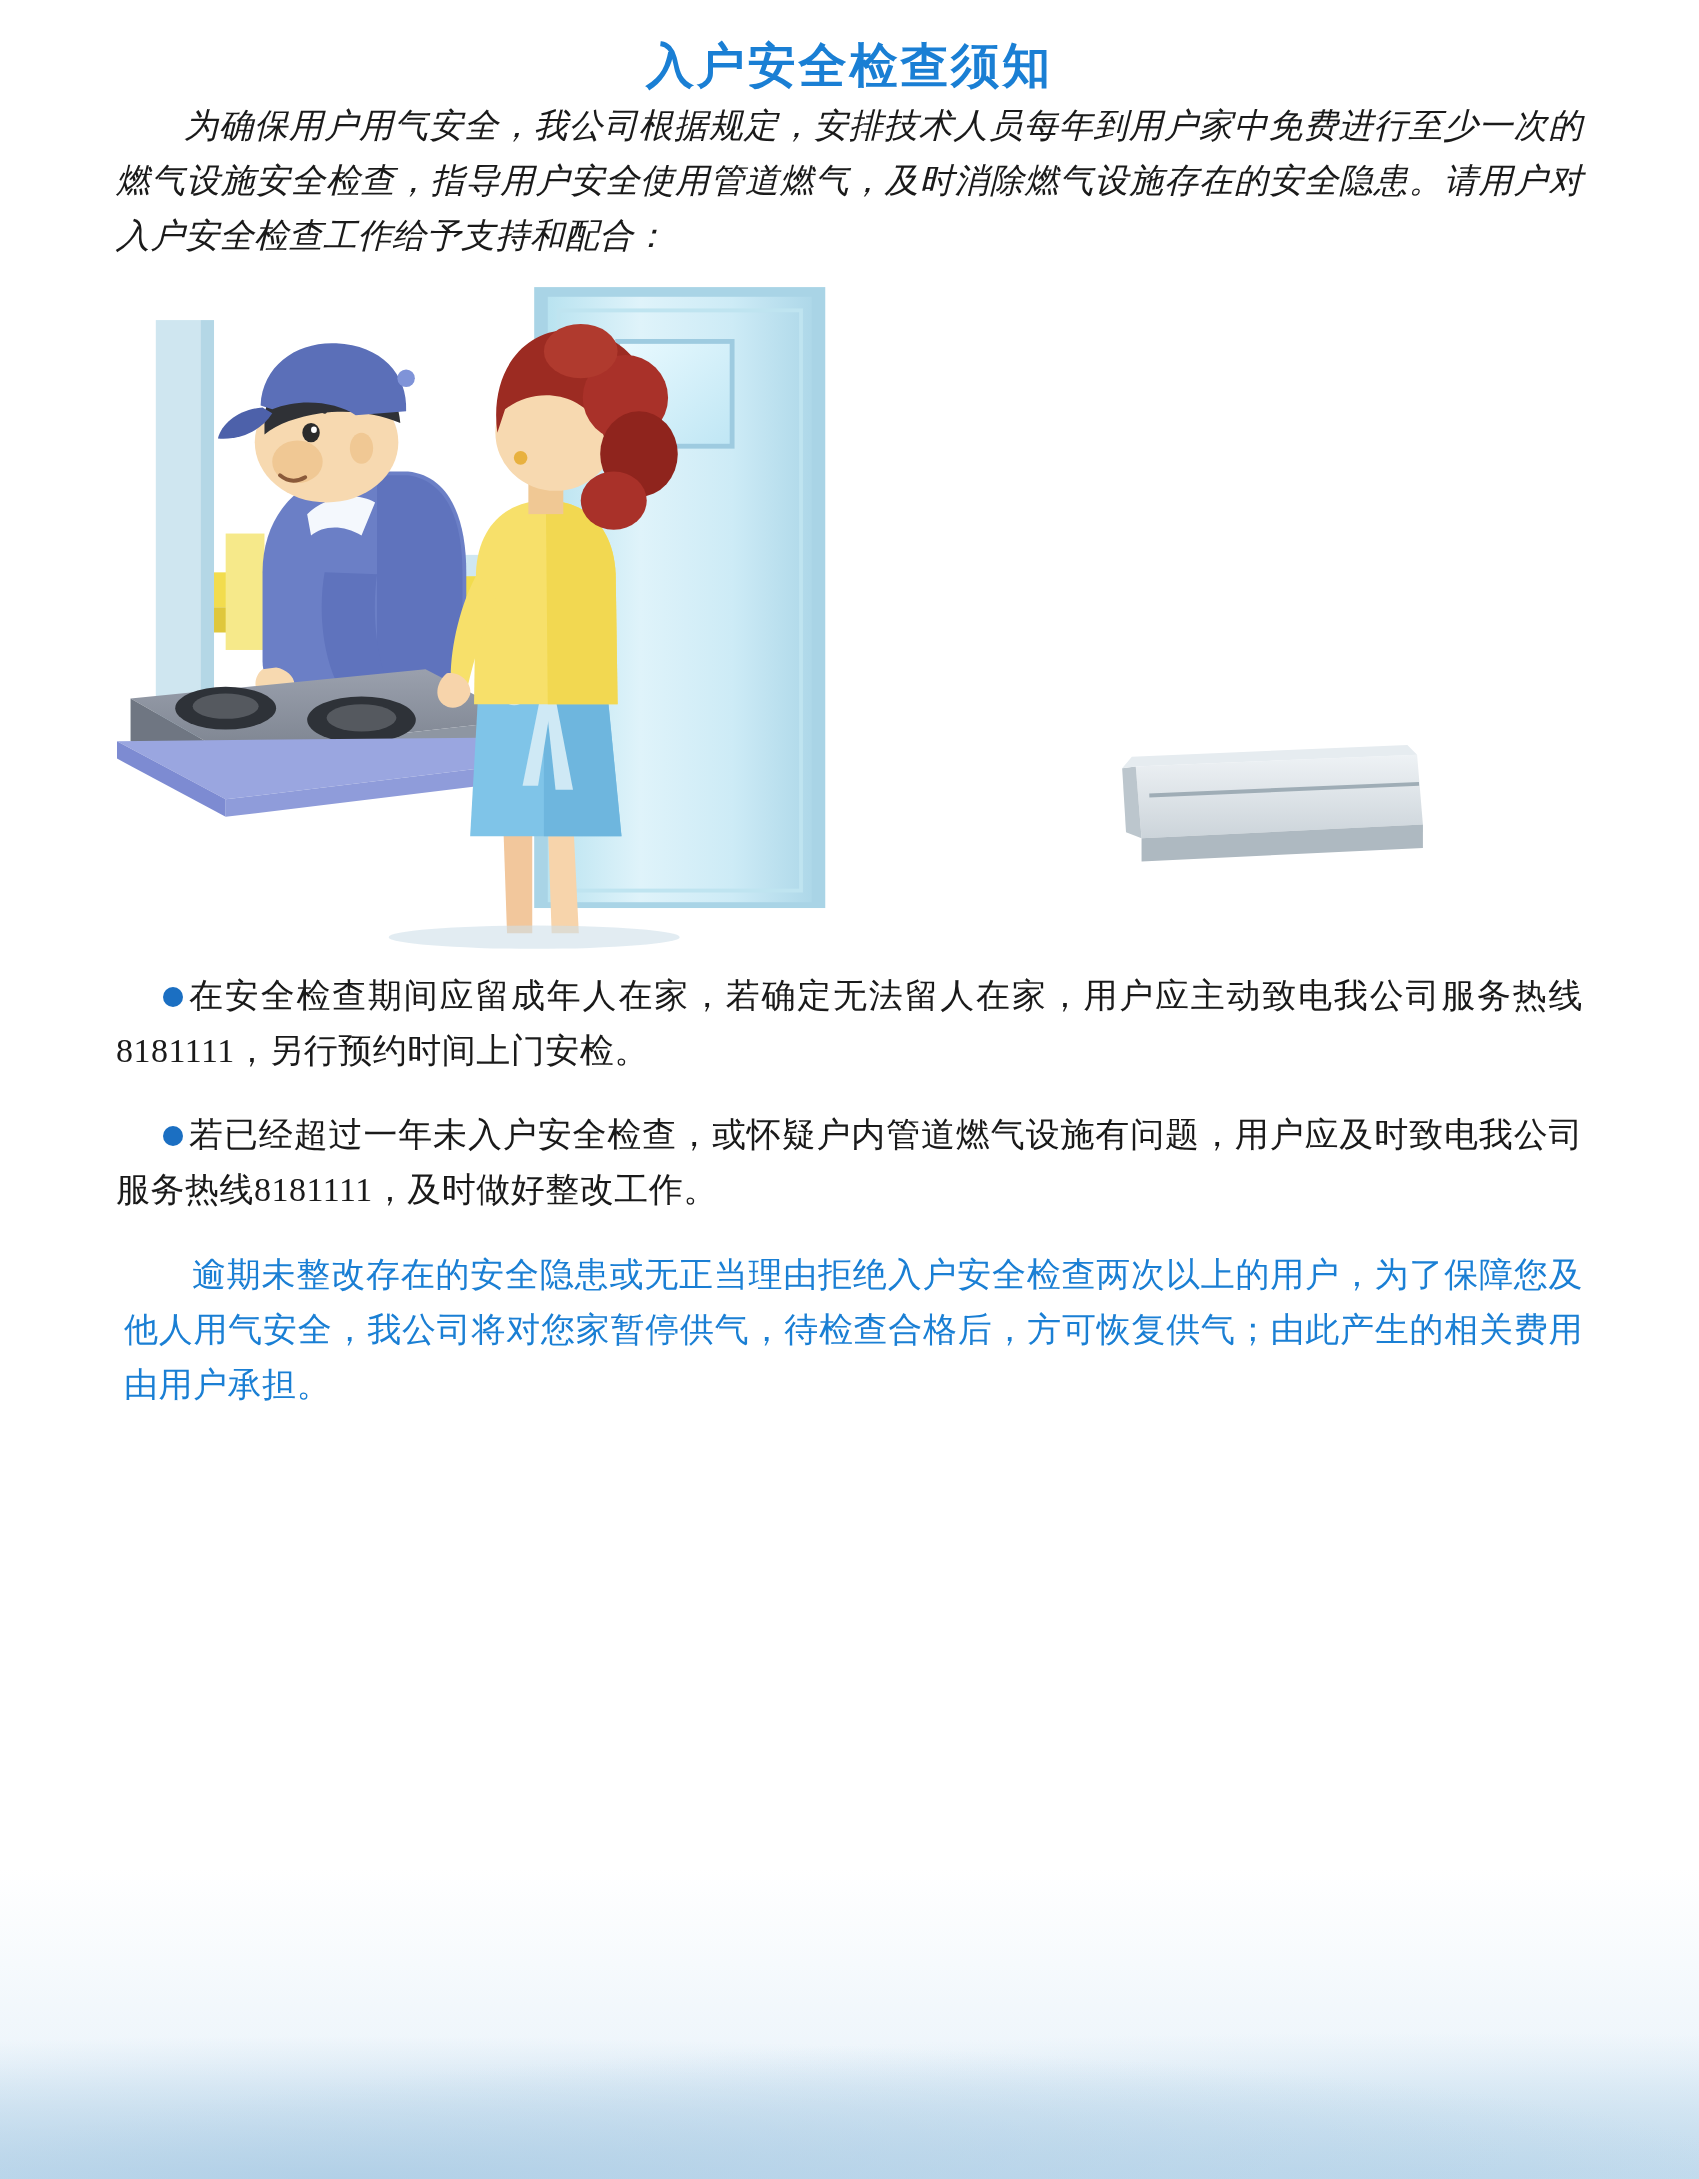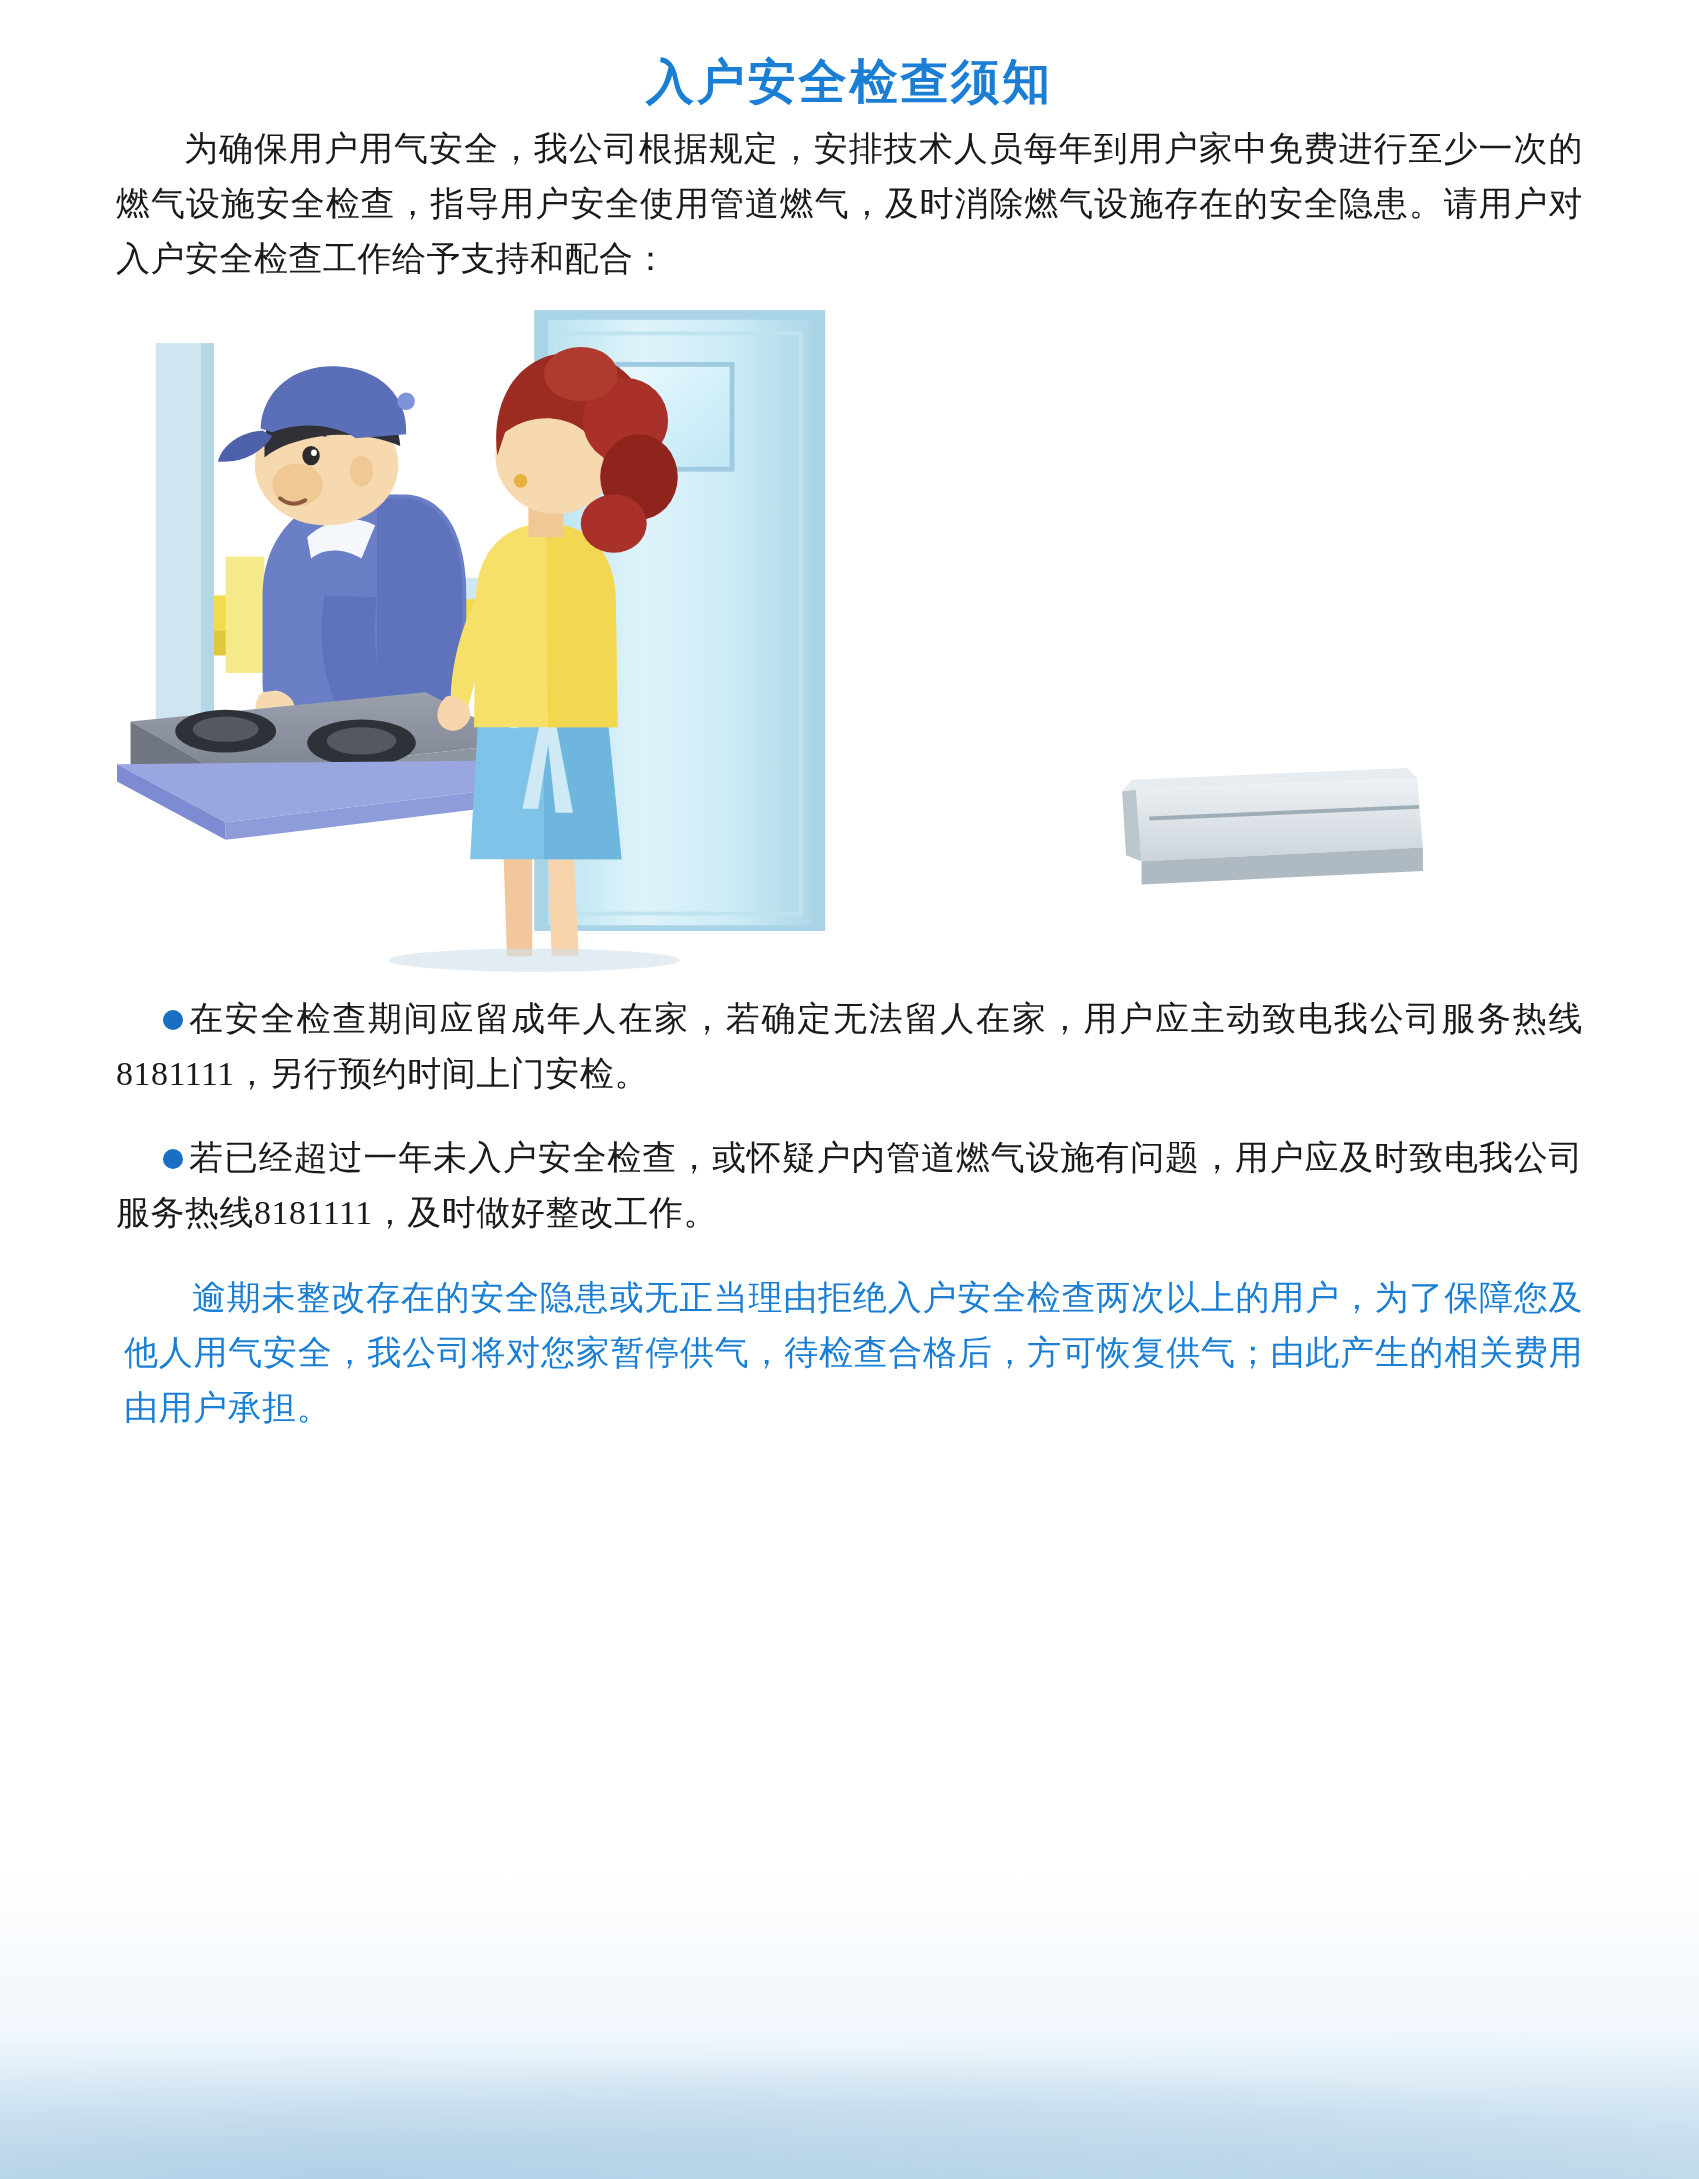--- a/index.html
+++ b/index.html
@@ -31,41 +31,42 @@
       radial-gradient(120% 100% at 20% 100%, rgba(173,205,229,0.85) 0%, rgba(173,205,229,0) 70%),
       radial-gradient(120% 100% at 85% 100%, rgba(186,214,234,0.8) 0%, rgba(186,214,234,0) 72%);
     pointer-events: none;
   }
   .content {
     position: relative;
     padding: 0 116px;
   }
 
   h1.title {
-    margin: 7px;
-    padding-top: 43px;
+    margin: 0;
+    padding-top: 34px;
     text-align: center;
     color: #1a7fd4;
     font-family: Liberation Serif, serif;
     font-weight: bold;
     font-size: 48px;
     letter-spacing: 2.9px;
   }
 
   p.para {
     margin: 0;
     font-size: 34px;
     line-height: 1.62;
     color: #1a1a1a;
     text-align: justify;
     letter-spacing: 0.5px;
   }
   .intro {
     margin-top: 43px;
     text-indent: 2em;
+    font-style: italic;
   }
 
   
   .figure {
     position: relative;
     width: 1466px;
     height: 670px;
     margin: 17.5px auto 5.8px auto;
   }
   .figure svg { display: block; }

